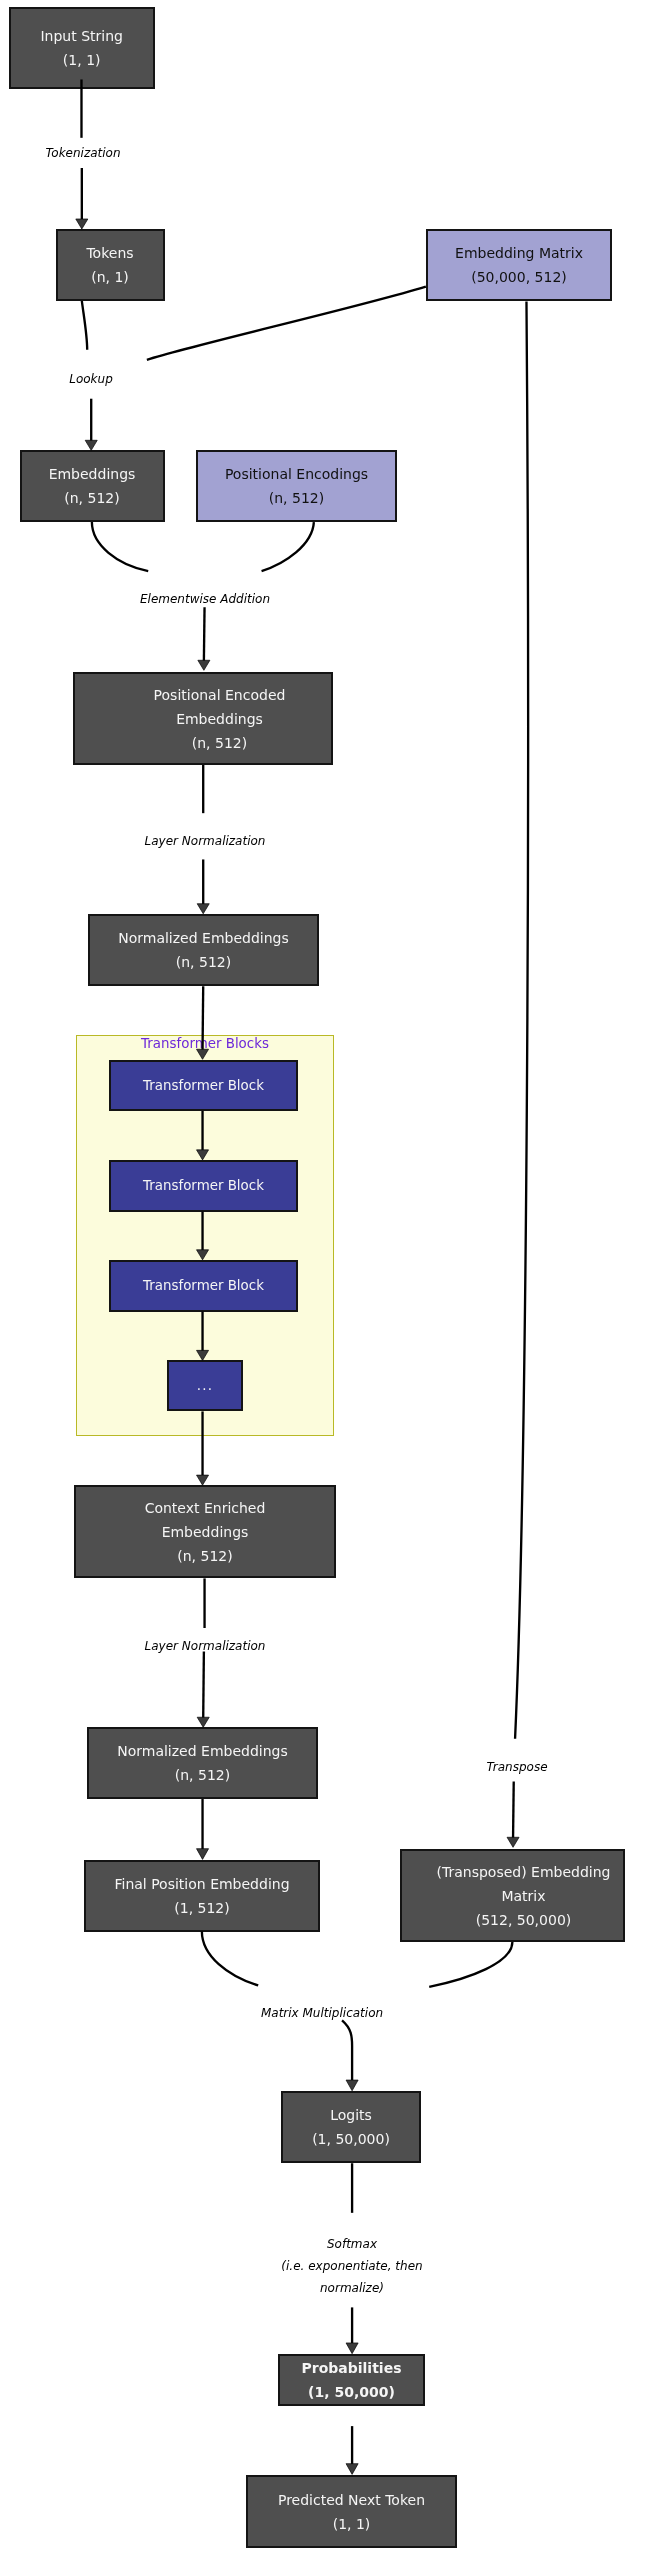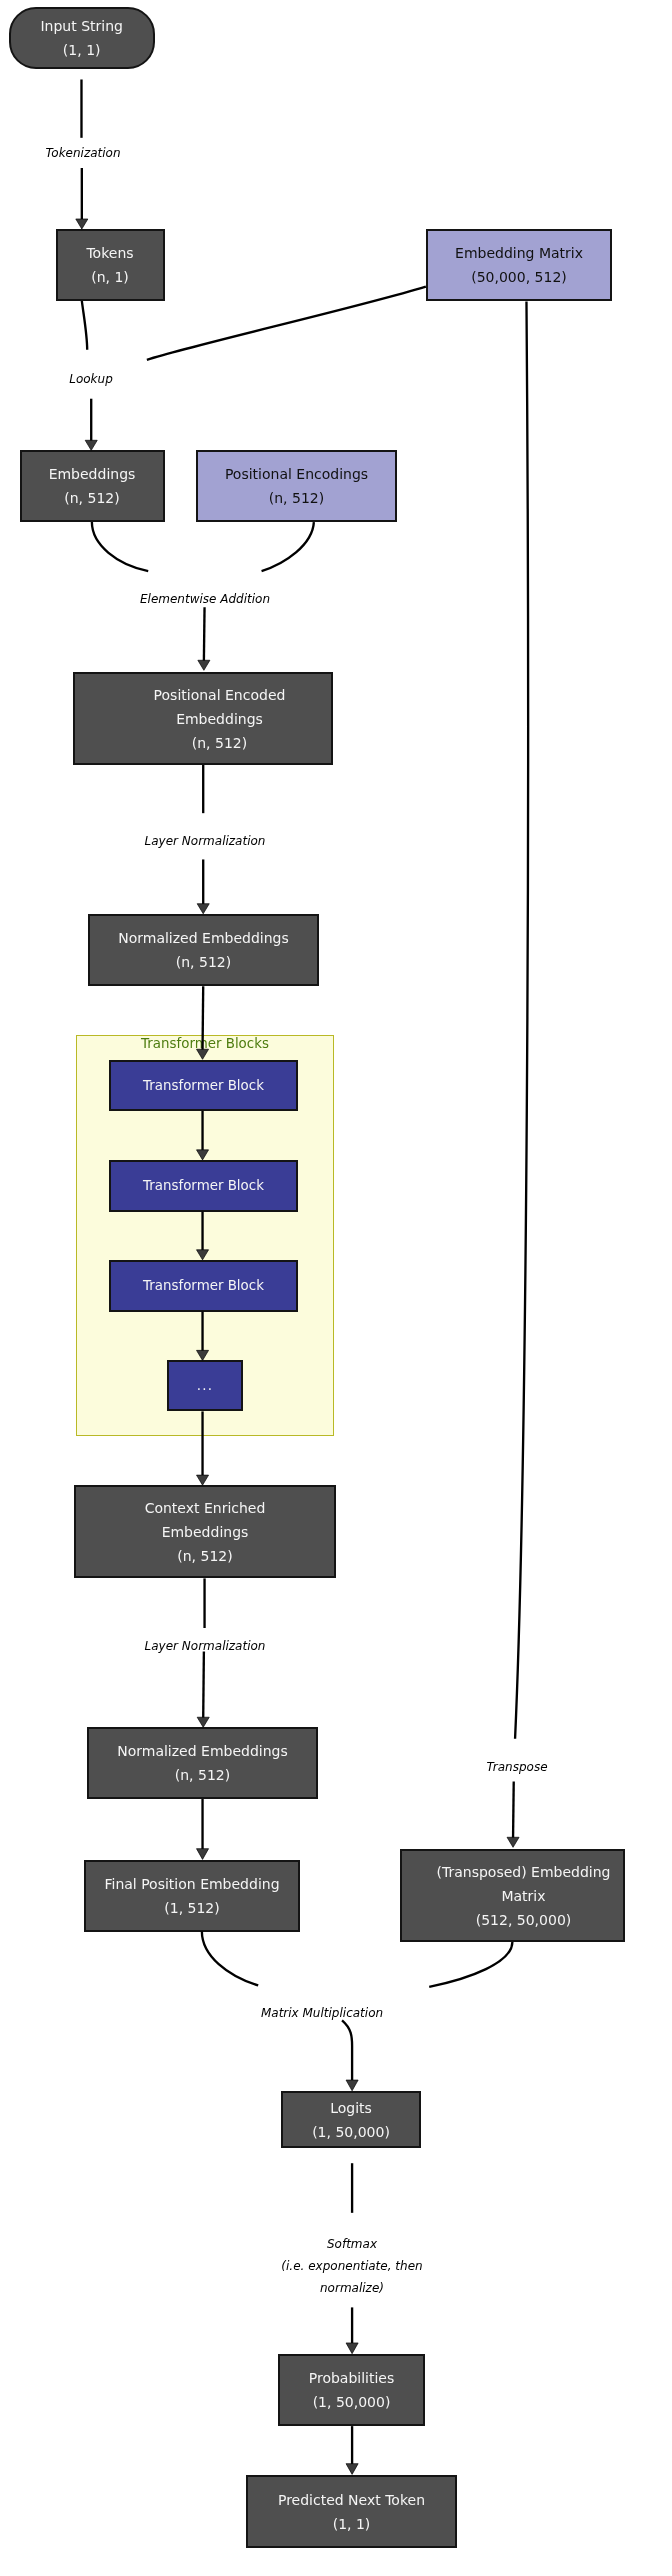--- a/index.html
+++ b/index.html
@@ -17,40 +17,40 @@
   .dark{background:var(--dark-box,#4f4f4f);color:var(--text-light,#f5f5f5);}
   .purple{background:var(--purple-box,#a2a2d2);color:var(--text-dark,#111);justify-content:center;}
   .blue{background:var(--blue-box,#3a3d96);color:var(--text-light,#f5f5f5);border-width:2px;}
   .cluster{
     position:absolute;box-sizing:border-box;
     background:var(--cluster-bg,#fcfcdc);
     border:1.3px solid var(--cluster-border,#b9b926);
   }
   .cluster-label{
     position:absolute;transform:translateX(-50%);
-    font-size:13.4px;color:#4d7c0f;white-space:nowrap;
+    font-size:13.4px;color:#6d28d9;white-space:nowrap;
   }
   .edge-label{
     position:absolute;transform:translateX(-50%);
     font-style:italic;font-size:12px;line-height:22px;color:#000;
     text-align:center;white-space:nowrap;
   }
   svg.overlay{position:absolute;left:0;top:0;pointer-events:none;}
   .edge{stroke:var(--line-color,#000);stroke-width:3.5;fill:none;}
   .ah{fill:var(--arrowhead-color,#3b3b3b);stroke:var(--line-color,#000);stroke-width:1;}
 </style>
 </head>
 <body>
 
 <div id="canvas">
 
   <div class="cluster" style="left:76px;top:1035px;width:258px;height:401px;"></div>
   <div class="cluster-label" style="left:205px;top:1036px;">Transformer Blocks</div>
 
-  <div class="node dark" style="left:8.7px;top:7.4px;width:146px;height:62px;border-radius:27px;">
+  <div class="node dark" style="left:8.7px;top:7.4px;width:146px;height:82px;">
     <div>Input String</div>
     <div>(1, 1)</div>
   </div>
 
   <div class="node dark" style="left:27.5px;top:229px;width:109px;height:72px;margin-left:28px;">
     <div>Tokens</div>
     <div>(n, 1)</div>
   </div>
 
   <div class="node purple" style="left:426px;top:229px;width:186px;height:72px;">
@@ -99,37 +99,37 @@
     <div>Context Enriched</div>
     <div>Embeddings</div>
     <div>(n, 512)</div>
   </div>
 
   <div class="node dark" style="left:87px;top:1727px;width:231px;height:72px;">
     <div>Normalized Embeddings</div>
     <div>(n, 512)</div>
   </div>
 
-  <div class="node dark" style="left:84px;top:1860px;width:216px;height:72px;align-items:center;">
+  <div class="node dark" style="left:84px;top:1860px;width:236px;height:72px;align-items:center;">
     <div>Final Position Embedding</div>
     <div>(1, 512)</div>
   </div>
 
   <div class="node dark" style="left:400px;top:1849px;width:225px;height:93px;padding-left:22px;">
     <div>(Transposed) Embedding</div>
     <div>Matrix</div>
     <div>(512, 50,000)</div>
   </div>
 
-  <div class="node dark" style="left:281px;top:2091px;width:140px;height:57px;">
+  <div class="node dark" style="left:281px;top:2091px;width:140px;height:72px;">
     <div>Logits</div>
     <div>(1, 50,000)</div>
   </div>
 
-  <div class="node dark" style="left:278px;top:2354px;width:147px;height:72px;">
+  <div class="node dark" style="left:278px;top:2354px;width:147px;height:52px;font-weight:bold;">
     <div>Probabilities</div>
     <div>(1, 50,000)</div>
   </div>
 
   <div class="node dark" style="left:246px;top:2475px;width:211px;height:73px;">
     <div>Predicted Next Token</div>
     <div>(1, 1)</div>
   </div>
 
   <div class="edge-label" style="left:83px;top:142px;">Tokenization</div>

